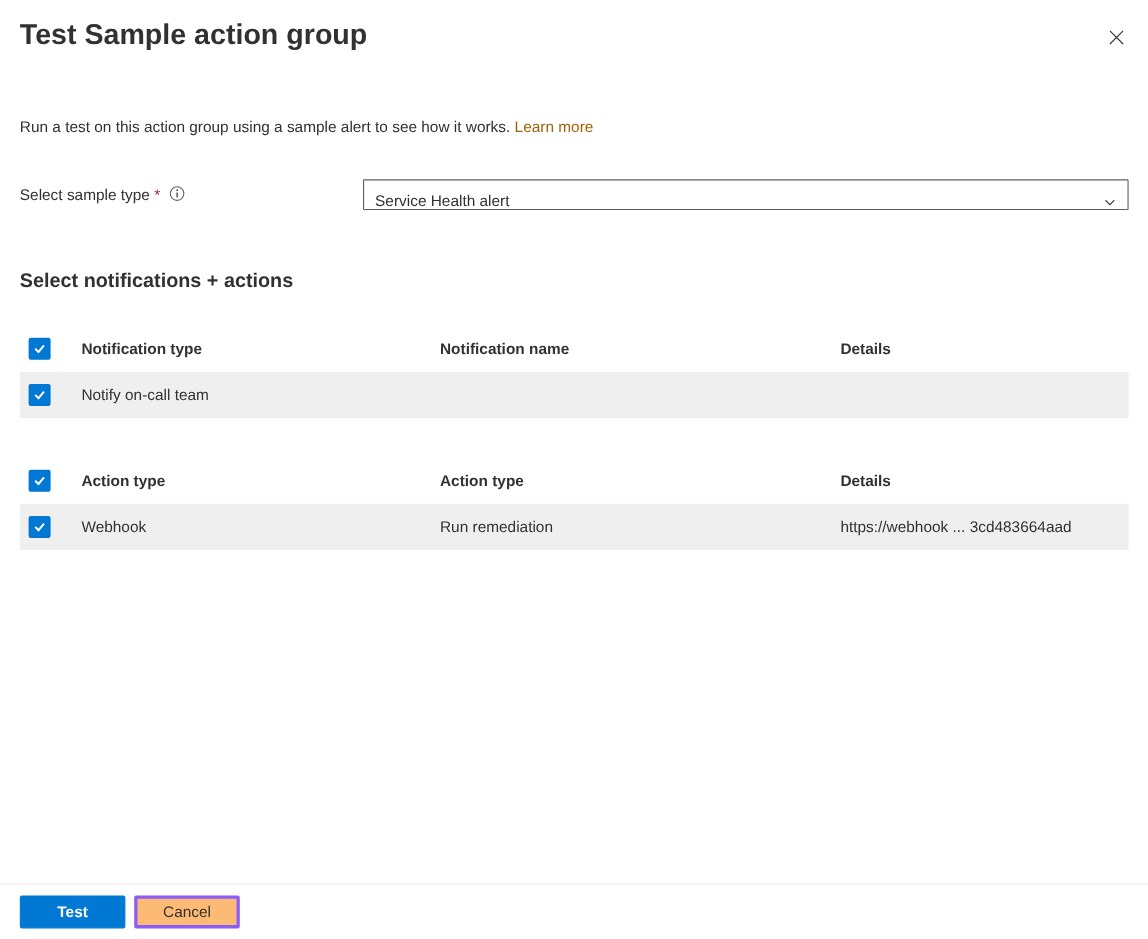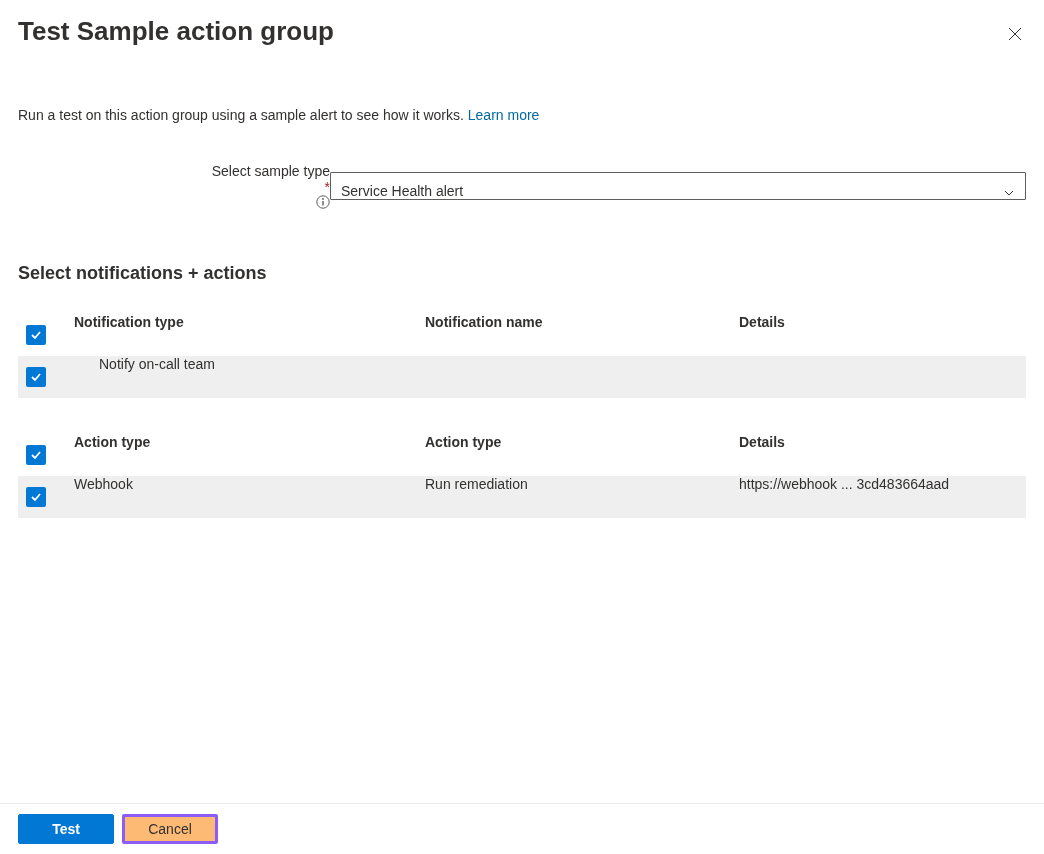--- a/index.html
+++ b/index.html
@@ -32,35 +32,34 @@
     .content {
       padding: 0 18px;
     }
     .description {
       font-size: 14px;
       color: #323130;
       margin-top: 60px;
       margin-bottom: 40px;
     }
     .learn-more {
-      color: #0369a1;
+      color: #a16207;
       cursor: pointer;
     }
     .form-row {
       display: flex;
       align-items: center;
       margin-bottom: 54px;
     }
     .form-label-wrap {
       width: 312px;
       display: flex;
-      align-items: flex-end;
-      font-size: 14px;
-      color: #323130;
-      flex-direction: column;
+      align-items: flex-start;
+      font-size: 14px;
+      color: #323130;
     }
     .required {
       color: #a4262c;
       margin-left: 4px;
     }
     .info-icon {
       margin-left: 8px;
       display: inline-flex;
     }
     .select-box {
@@ -79,37 +78,38 @@
       font-size: 18px;
       font-weight: 600;
       margin-bottom: 30px;
     }
     .table {
       width: 100%;
       margin-bottom: 36px;
     }
     .table-header, .table-row {
       display: flex;
+      align-items: center;
       height: 42px;
     }
     .table-row.shaded {
       background: #efefef;
     }
     .cell {
       font-size: 14px;
       padding-right: 12px;
     }
     .cell-check {
       width: 56px;
       padding-left: 8px;
       display: flex;
       align-items: center;
     }
     .cell-c1 { width: 326px; }
-    .cell-c2 { width: 314px; margin-left: 25px; }
+    .cell-c2 { width: 364px; }
     .cell-c3 { flex: 1; }
     .table-header .cell {
       font-weight: 600;
     }
     .checkbox {
       width: 20px;
       height: 20px;
       background: #0078d4;
       border-radius: 2px;
       display: flex;

